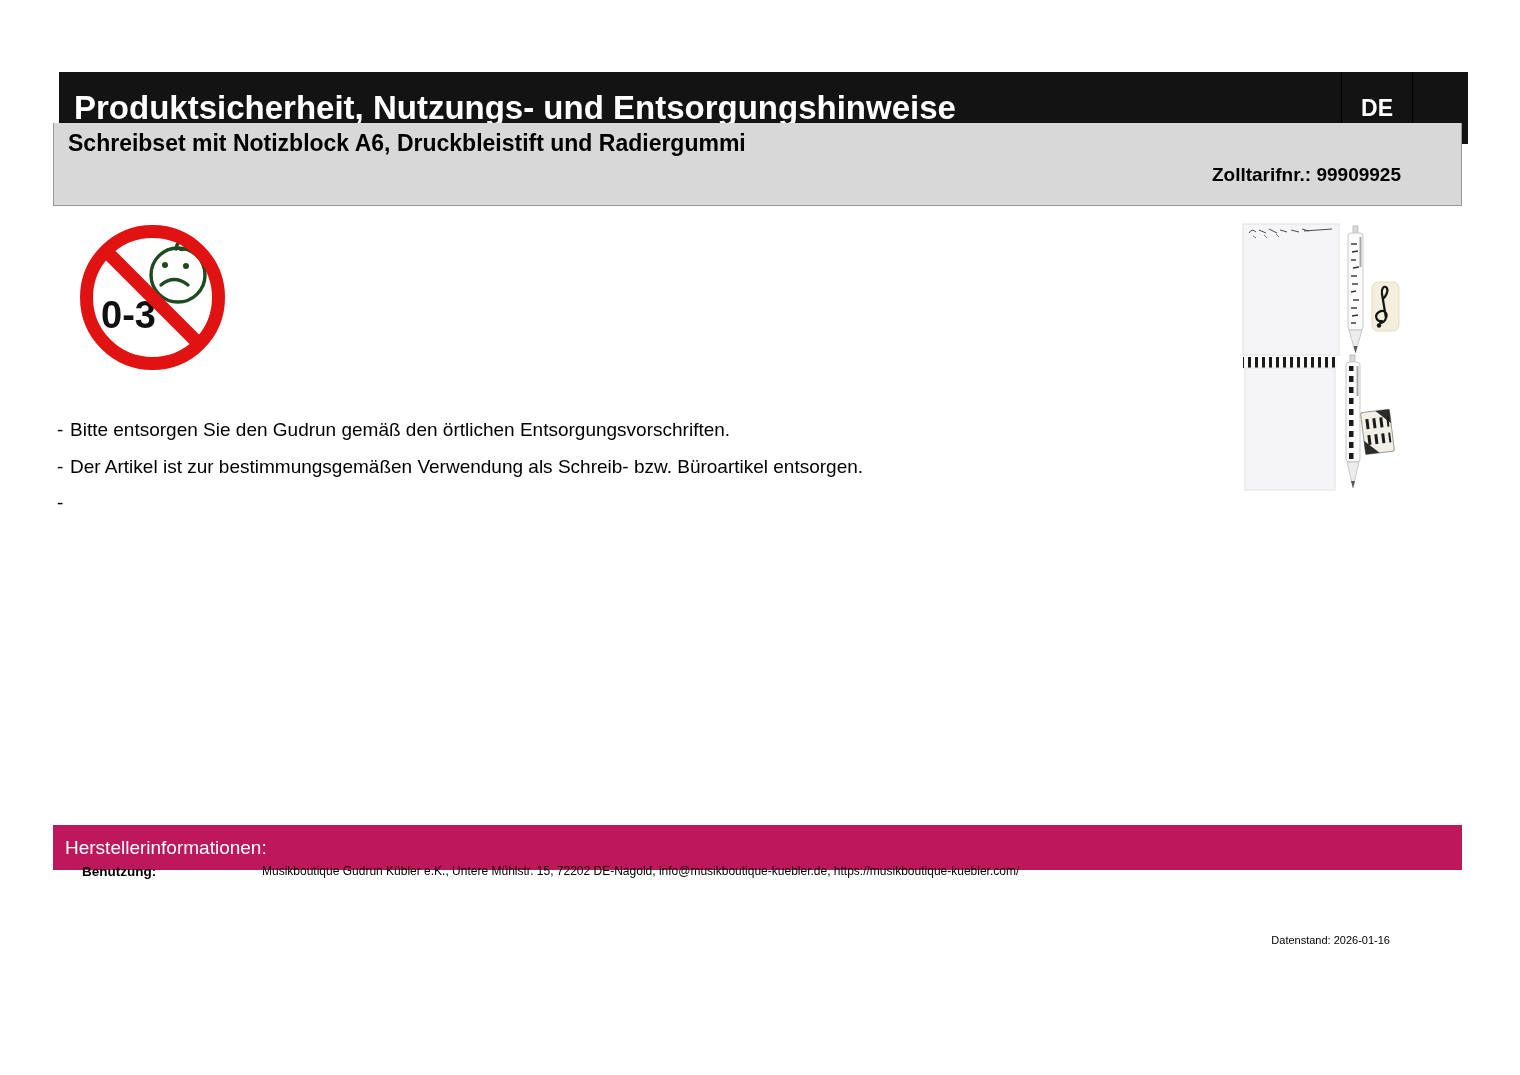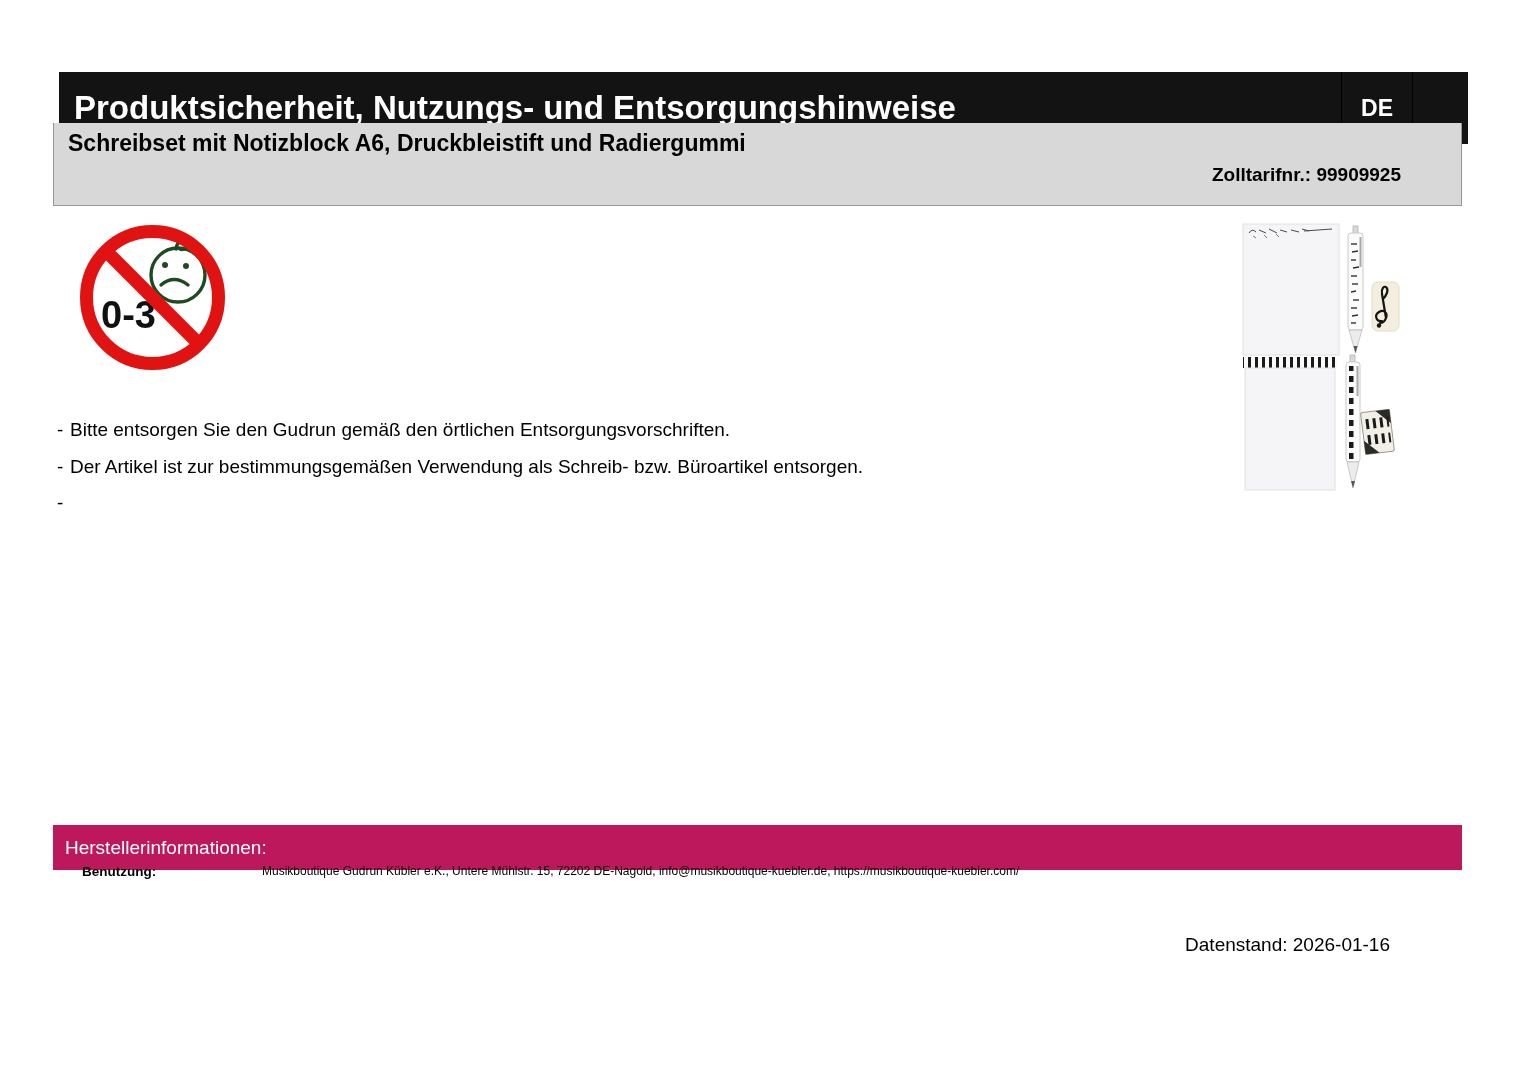--- a/index.html
+++ b/index.html
@@ -34,21 +34,21 @@
   .note{display:flex;height:36.5px;align-items:center;white-space:nowrap;}
   .note .dash{width:13px;}
   
   .mfr-bar{
     position:absolute;left:53px;top:805px;width:1409px;height:45px;
     background:#be185d;color:#fff;display:flex;align-items:center;
     font-size:19px;padding-left:12px;box-sizing:border-box;margin-top:20px;
   }
   .mfr-label{position:absolute;left:82px;top:864px;font-size:13.5px;font-weight:bold;white-space:nowrap;}
   .mfr-value{position:absolute;left:262px;top:864px;font-size:12px;white-space:nowrap;}
-  .datestamp{position:absolute;right:130px;top:934px;font-size:19px;white-space:nowrap;}
+  .datestamp{position:absolute;right:130px;top:934px;font-size:11px;white-space:nowrap;}
 </style>
 </head>
 <body>
 
 <div class="page">
 
   <div class="header-bar">
     <div class="header-title">Produktsicherheit, Nutzungs- und Entsorgungshinweise</div>
     <div class="de-cell">DE</div>
     <div class="header-spacer"></div>

